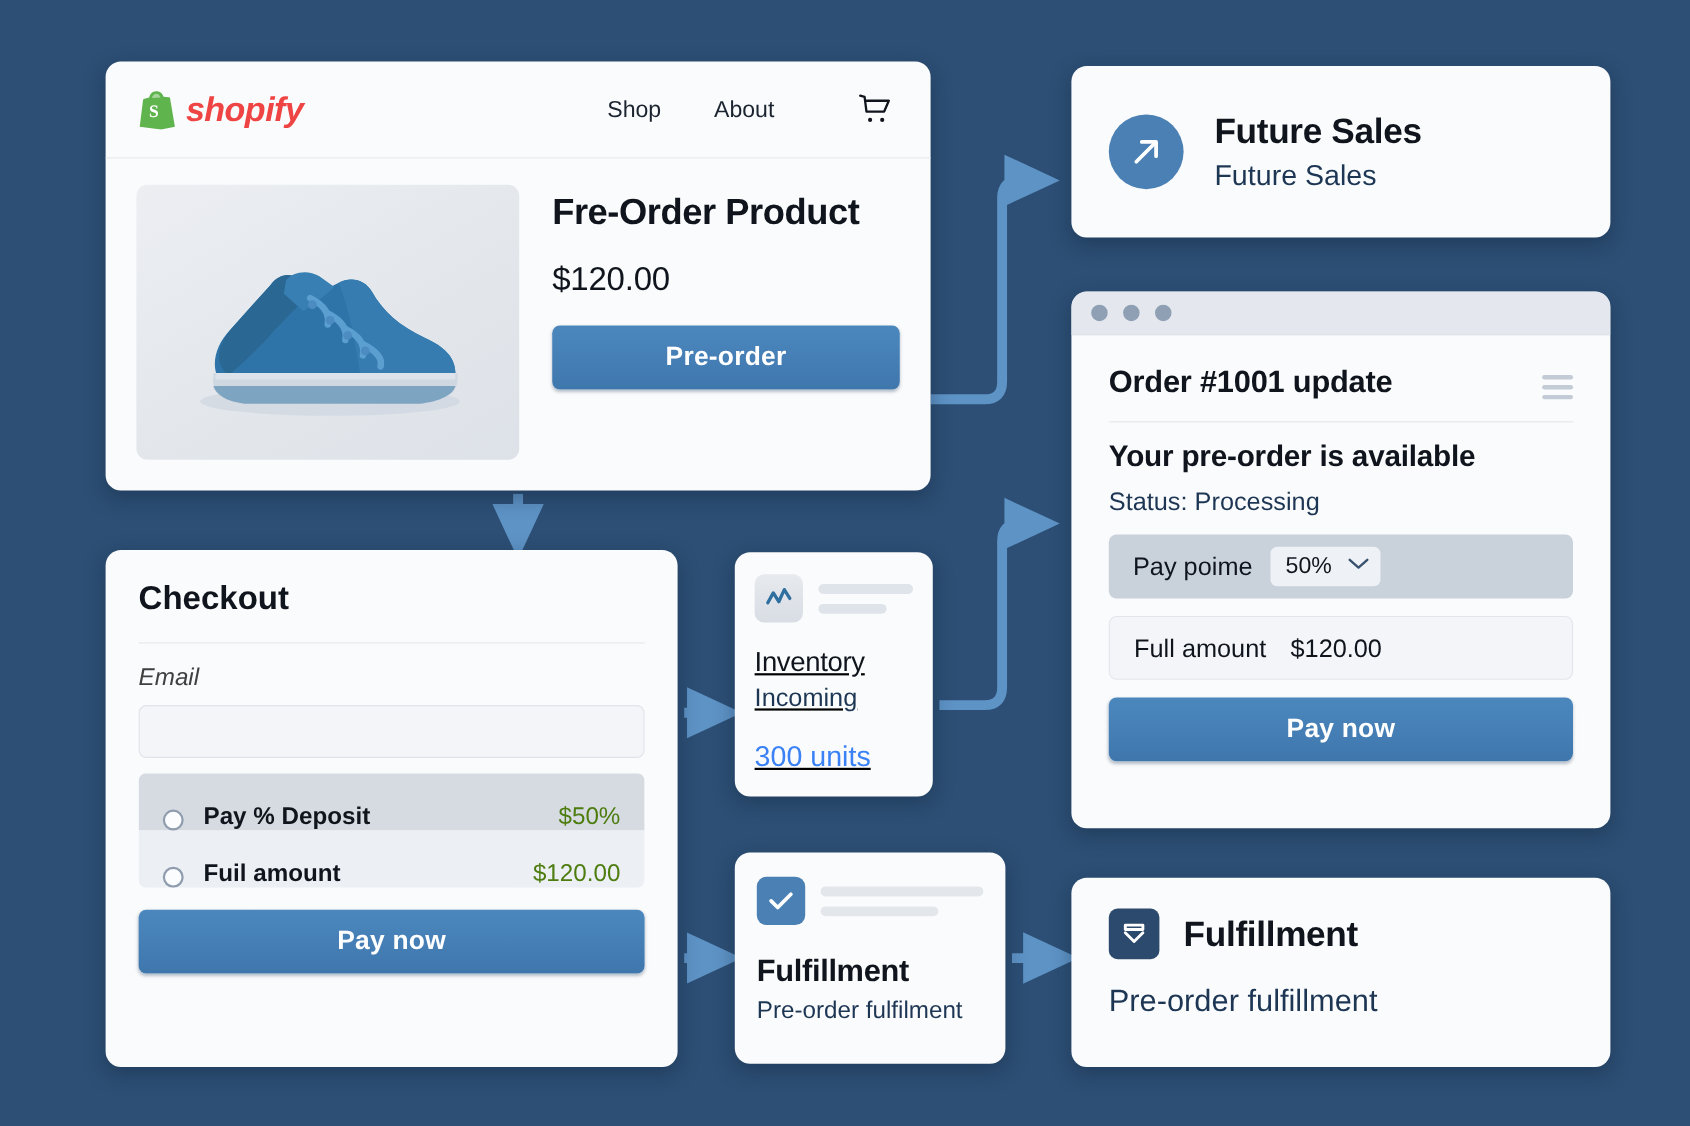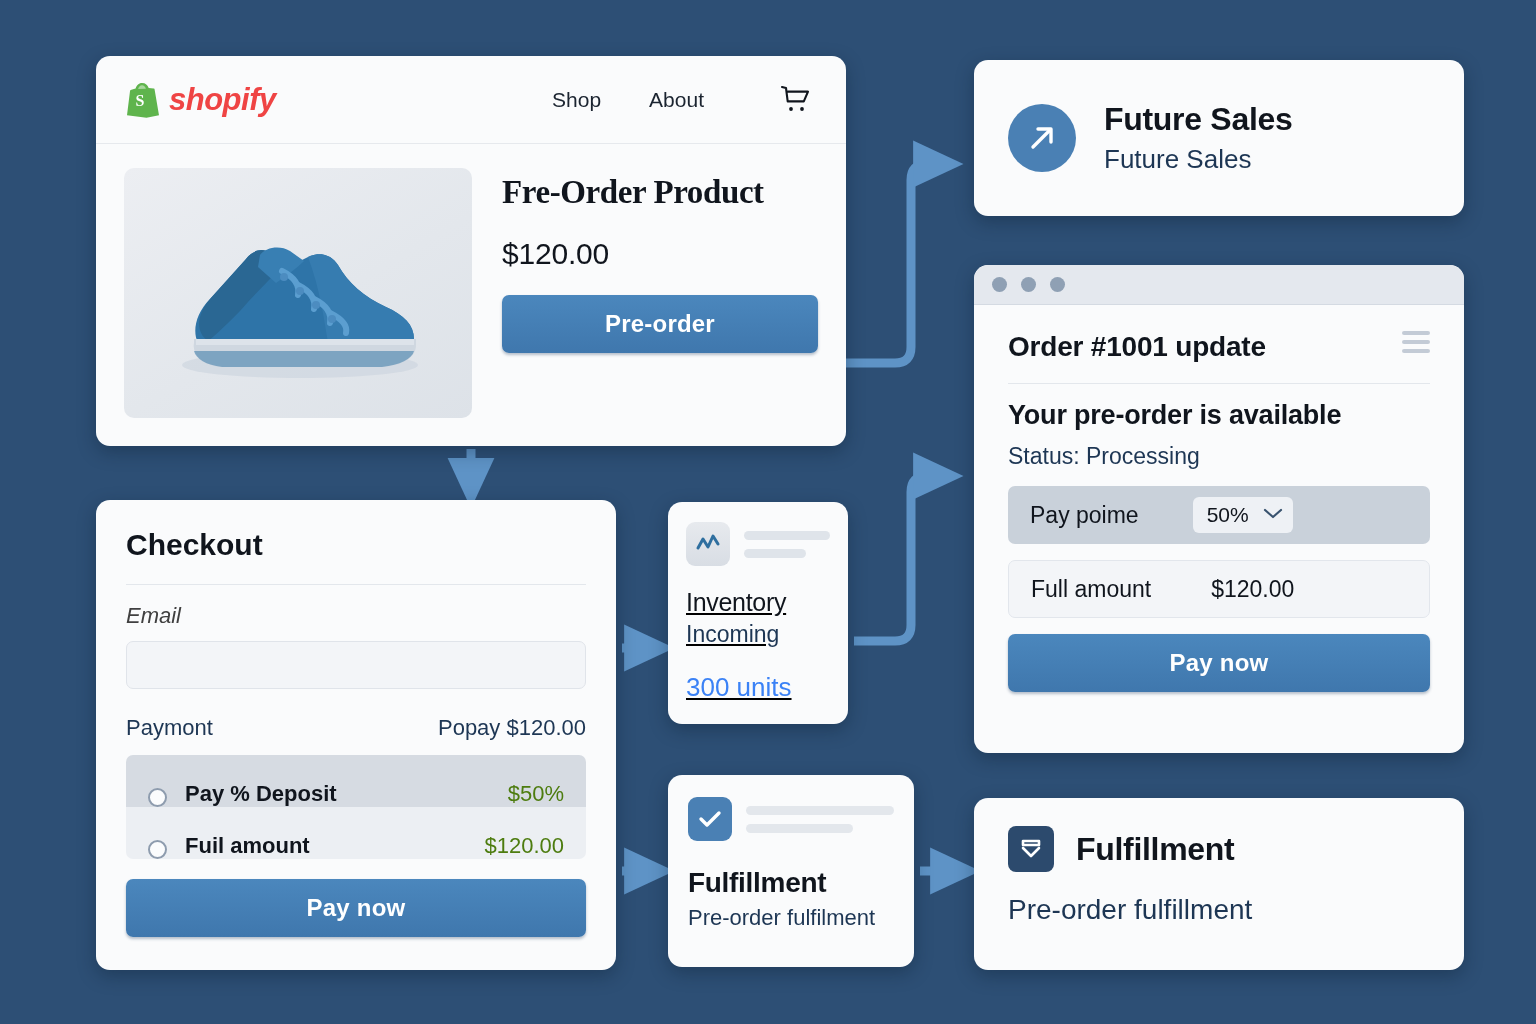--- a/index.html
+++ b/index.html
@@ -39,21 +39,21 @@
 
   .shop-body { display: flex; padding: 24px 28px 0 28px; gap: 30px; }
   .product-image {
     width: 348px; height: 250px; border-radius: 10px;
     background: linear-gradient(150deg,#eceef2 0%,#e3e7ec 55%,#dde2e8 100%);
     display: flex; align-items: center; justify-content: center;
     overflow: hidden;
   }
   .product-info { flex: 1; padding-top: 6px; }
   .product-title {
-    font-size: 33px; font-weight: bold; color: #10151d; letter-spacing: -.4px; font-family: Liberation Serif, serif;
+    font-size: 33px; font-weight: bold; color: #10151d; letter-spacing: -.4px;
   }
   .product-sub {
     font-size: 20px; color: #1d3654; margin-top: 9px;
   }
   .product-price {
     font-size: 30px; color: #10151d; margin-top: 26px; letter-spacing: -.2px;
   }
   .btn-primary {
     margin-top: 24px; height: 58px; width: 100%;
     background: linear-gradient(180deg,#4b87bd 0%,#3f77ad 100%);
@@ -108,31 +108,31 @@
   #order-window {
     left: 974px; top: 265px; width: 490px; height: 488px; padding: 0; overflow: hidden;
   }
   .win-bar {
     height: 40px; background: #e4e8ee; border-bottom: 1px solid #d4dae2;
     display: flex; align-items: center; padding-left: 18px; gap: 14px;
     border-radius: 14px 14px 0 0;
   }
   .dot { width: 15px; height: 15px; border-radius: 50%; background: #8fa0b4; }
   .win-body { padding: 26px 34px 0 34px; }
-  .win-headrow { display: flex; align-items: flex-start; }
+  .win-headrow { display: flex; align-items: flex-end; }
   .win-title { font-size: 28px; font-weight: bold; color: #10151d; letter-spacing: -.2px; }
   .win-headrow .sp { flex: 1; }
   .hamburger { display: flex; flex-direction: column; gap: 5px; }
   .hamburger i { display: block; width: 28px; height: 4px; border-radius: 2px; background: #c3cbd6; }
   .win-rule { height: 1px; background: #e3e7ec; margin: 20px 0 16px 0; }
   .win-h2 { font-size: 27px; font-weight: bold; color: #10151d; letter-spacing: -.2px; }
   .win-status { font-size: 23px; color: #1d3654; margin-top: 12px; }
   .win-row {
     margin-top: 16px; height: 58px; border-radius: 7px;
-    display: flex; align-items: center; padding: 0 22px; gap: 38px;
+    display: flex; align-items: center; padding: 0 22px;
   }
   .win-row.grey { background: #c9d1da; }
   .win-row.light { background: #f3f5f8; border: 1px solid #e2e6ec; }
   .win-row .wl { font-size: 23px; color: #10151d; }
   .select-box {
     margin-left: 16px; height: 36px; background: #eef1f5; border-radius: 6px;
     display: flex; align-items: center; padding: 0 10px 0 14px; gap: 14px;
   }
   .select-val { font-size: 21px; color: #10151d; }
   .win-amount { font-size: 23px; color: #10151d; margin-left: 22px; }
@@ -254,24 +254,20 @@
         <button class="btn-primary">Pre-order</button>
       </div>
     </div>
   </div>
 
   <div class="card" id="checkout-card">
     <div class="co-title">Checkout</div>
     <div class="co-rule"></div>
     <div class="co-label">Email</div>
     <input class="co-input" type="text" placeholder="" style="">
-    <div class="co-payrow">
-      <span class="l">Paymont</span>
-      <span class="r">Popay $120.00</span>
-    </div>
     <div class="opt-group">
       <div class="opt selected">
         <span class="radio"></span>
         <span class="opt-label">Pay % Deposit</span>
         <span class="opt-spacer"></span>
         <span class="opt-value">$50%</span>
       </div>
       <div class="opt">
         <span class="radio"></span>
         <span class="opt-label">Fuil amount</span>

